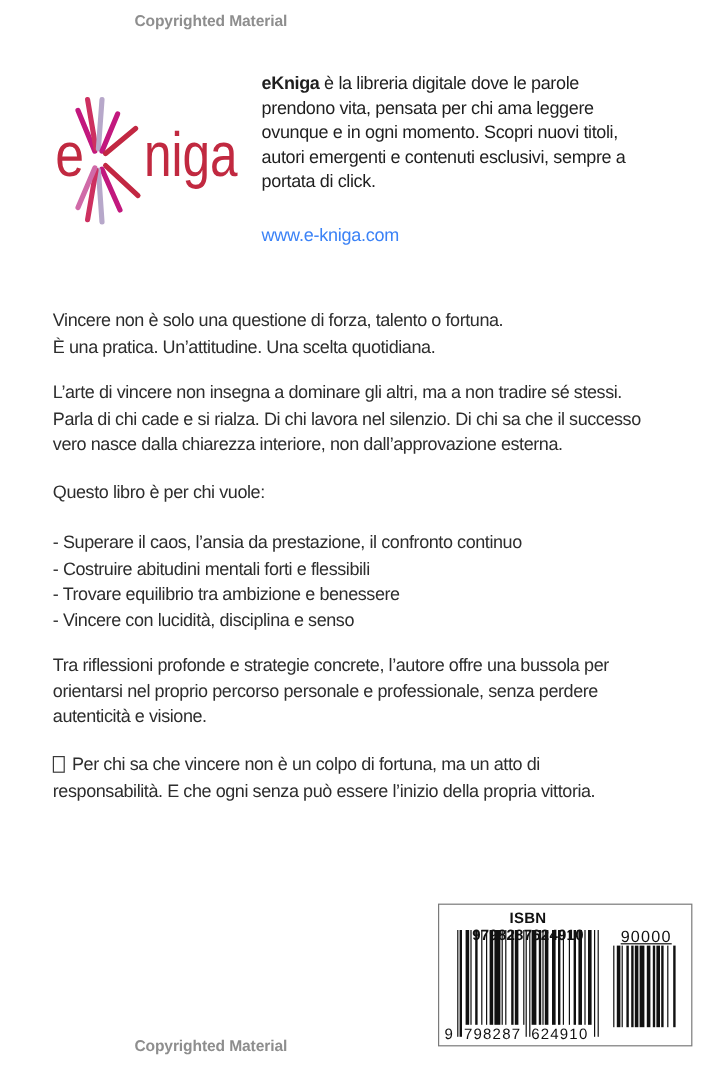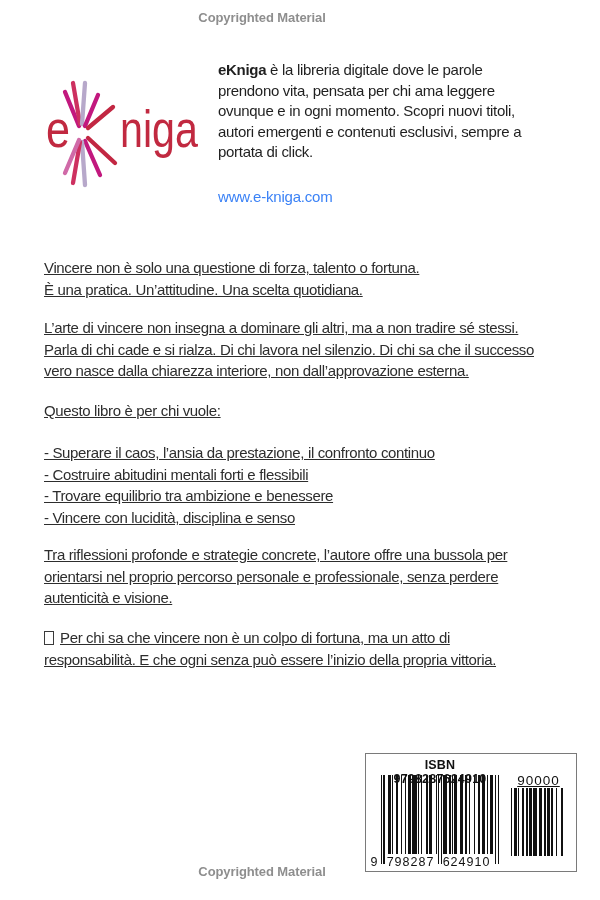--- a/index.html
+++ b/index.html
@@ -1,41 +1,40 @@
 <!DOCTYPE html>
 <html><head>
 <meta charset="utf-8">
 <style>
   html,body{margin:0;padding:0;}
   body{
     width:600px;height:900px;position:relative;background:#ffffff;overflow:hidden;
     font-family:"Liberation Sans","DejaVu Sans",sans-serif;
   }
   .copyright{
-    position:absolute;left:112px;width:300px;text-align:center;
+    position:absolute;left:112px;width:300px;text-align:left;
     color:#8e8e8e;font-size:13px;font-weight:700;letter-spacing:-0.1px;
   }
   .copyright.top{top:10px;}
   .copyright.bottom{top:864px;}
   .logo-svg{position:absolute;left:42px;top:74px;}
   .intro{
     position:absolute;left:218px;top:60px;width:358px;margin:0;
     font-size:15px;line-height:20.6px;color:#1f1f1f;letter-spacing:-0.3px;
     white-space:pre-line;
   }
   .intro b{font-weight:700;}
   .url{
     position:absolute;left:218px;top:188px;margin:0;
     font-size:15px;color:#3b82f6;letter-spacing:-0.2px;
   }
   .para{
     position:absolute;left:44px;width:545px;margin:0;
     font-size:15px;line-height:21.6px;color:#2d2d2d;letter-spacing:-0.35px;
     white-space:pre-line;
-    text-decoration:underline;
   }
   .p1{top:257px;} .p2{top:317px;} .p3{top:400px;} .plist{top:442px;}
   .p5{top:544px;} .p6{top:627px;}
   .tofu{
     display:inline-block;width:10px;height:14px;border:1.3px solid #3a3a3a;
     margin-right:6px;vertical-align:-2px;box-sizing:border-box;
   }
   .barcode-box{
     position:absolute;left:365px;top:753px;width:210px;height:117px;
     background:#ffffff;border:1px solid #7a7a7a;box-sizing:content-box;

